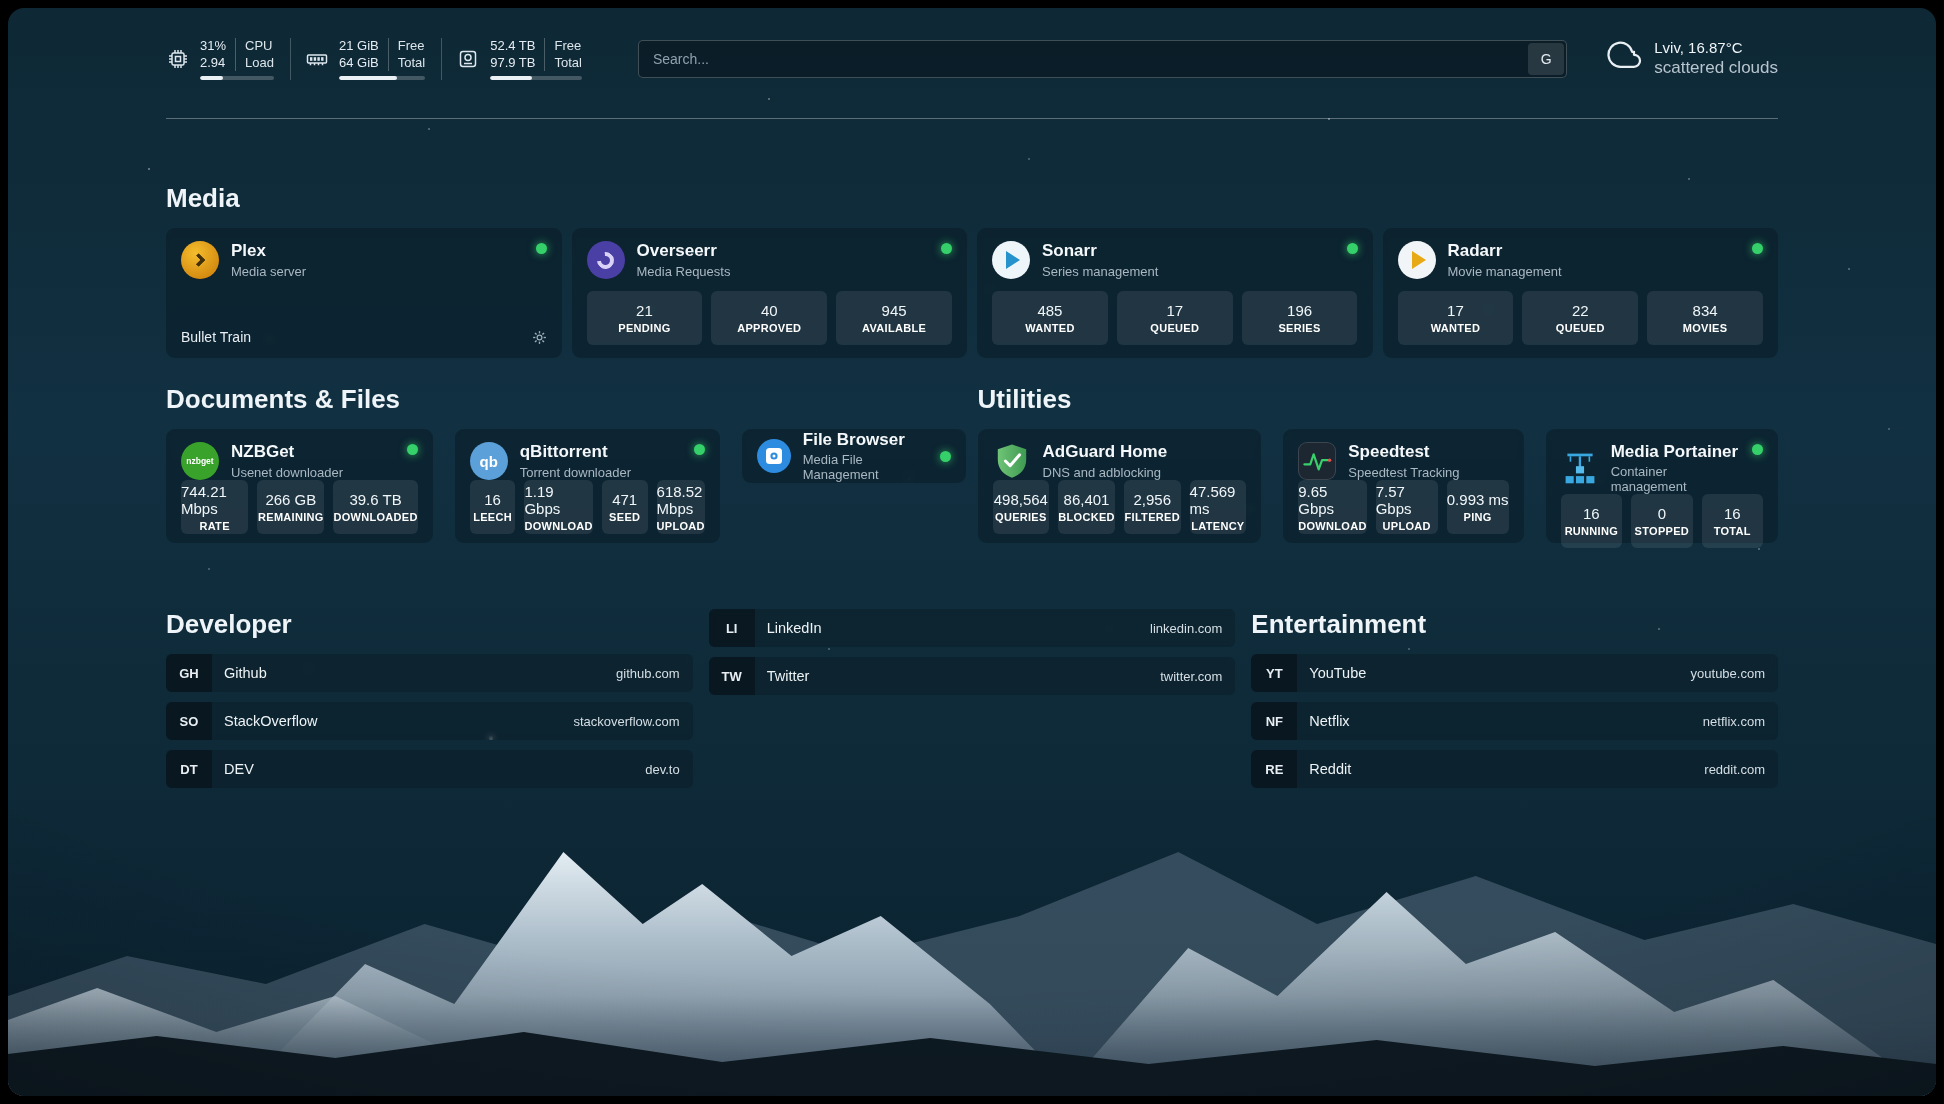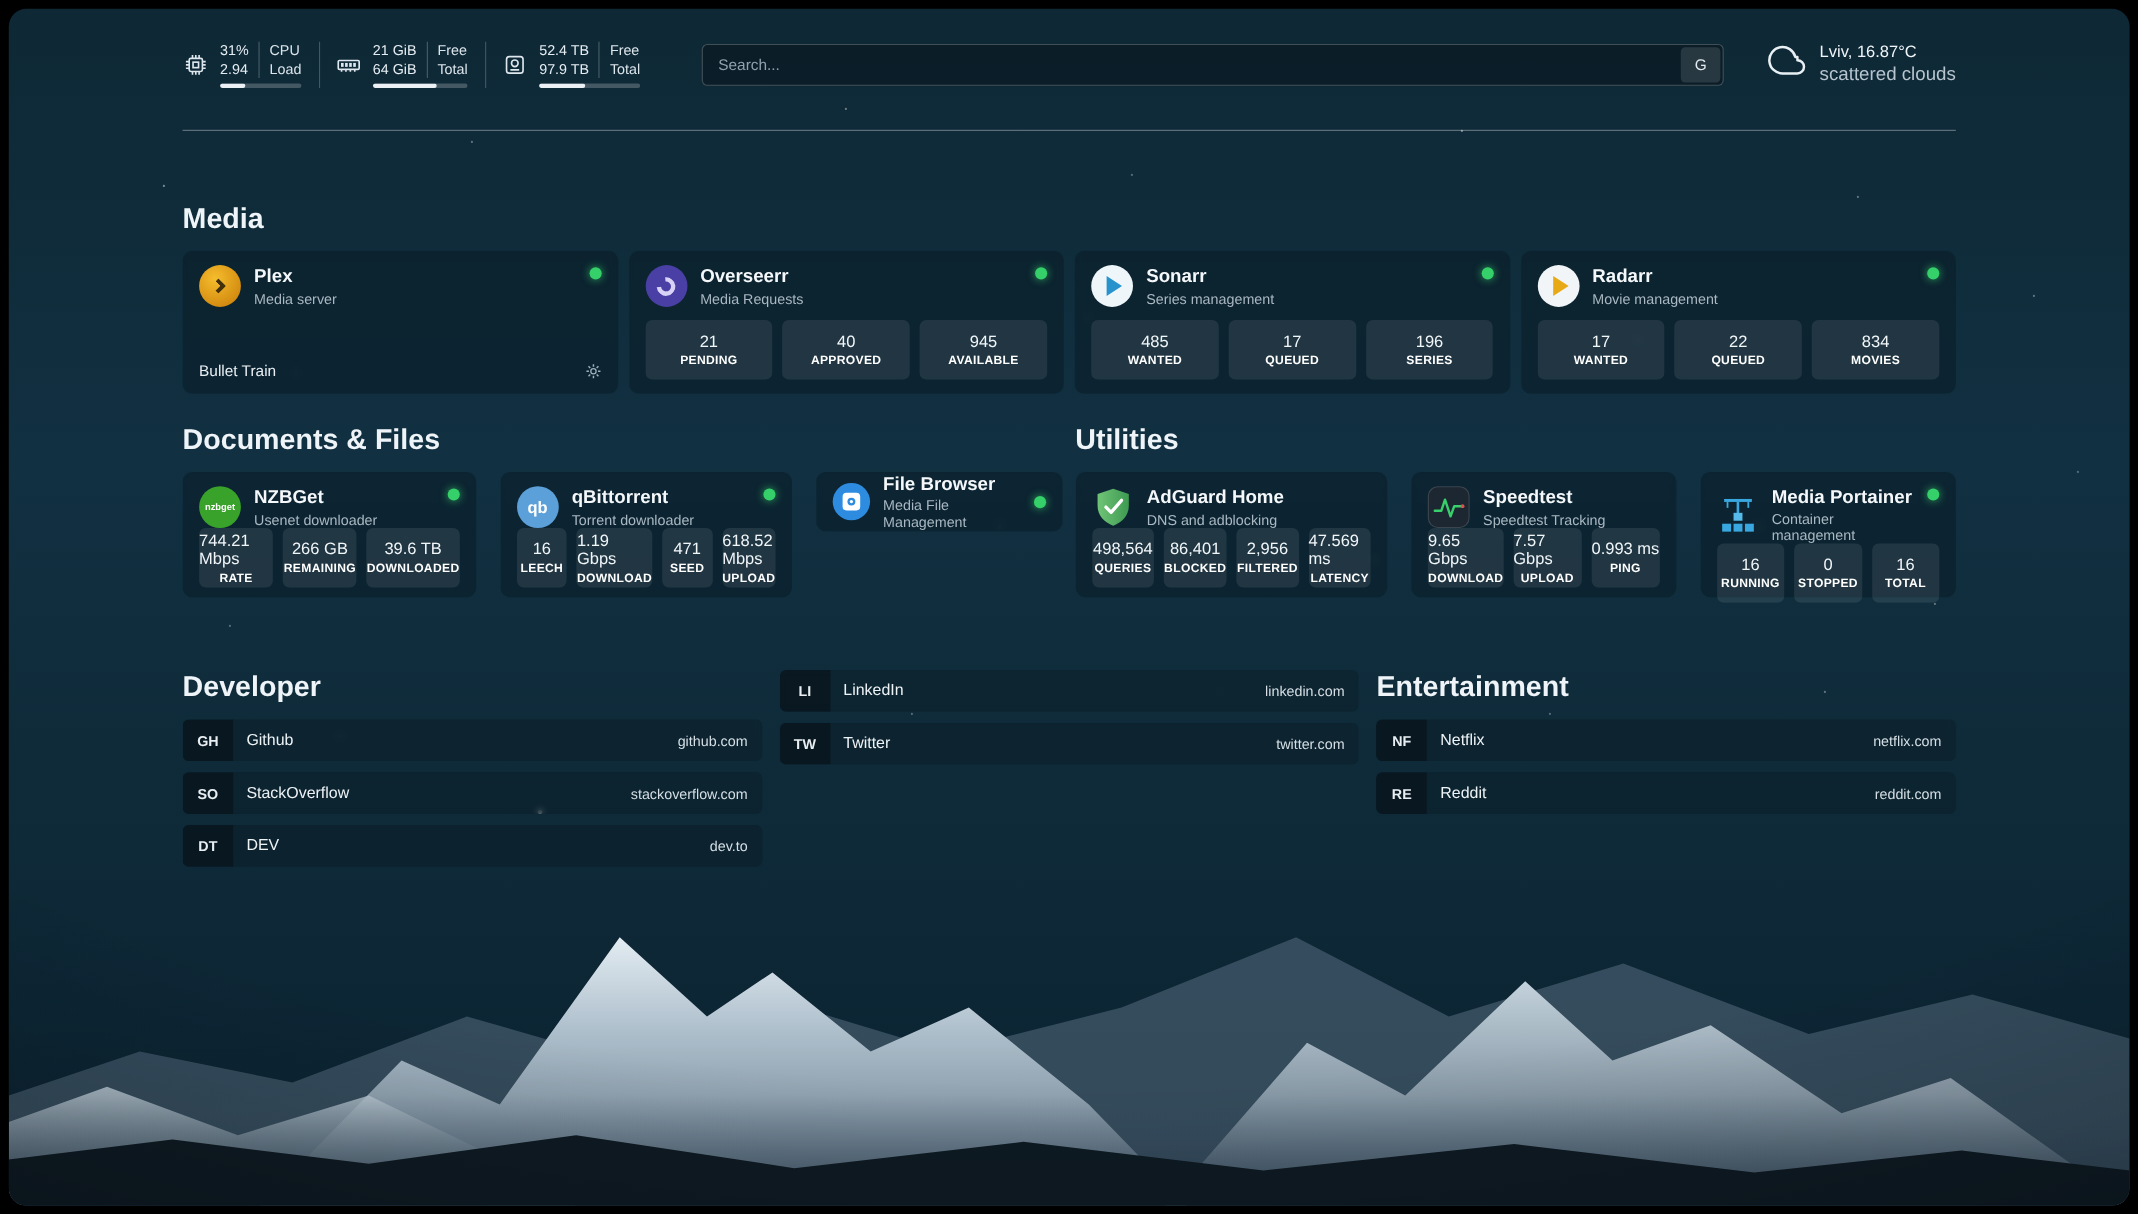--- a/index.html
+++ b/index.html
@@ -593,20 +593,25 @@
             <span class="bm-name">Twitter</span>
             <span class="bm-url">twitter.com</span>
           </div>
         </div>
       </div>
 
       <div>
         <h2 class="section-title">Entertainment</h2>
         <div class="bm-list">
           <div class="bm-row">
+            <span class="bm-abbr">YT</span>
+            <span class="bm-name">YouTube</span>
+            <span class="bm-url">youtube.com</span>
+          </div>
+          <div class="bm-row">
             <span class="bm-abbr">NF</span>
             <span class="bm-name">Netflix</span>
             <span class="bm-url">netflix.com</span>
           </div>
           <div class="bm-row">
             <span class="bm-abbr">RE</span>
             <span class="bm-name">Reddit</span>
             <span class="bm-url">reddit.com</span>
           </div>
         </div>

